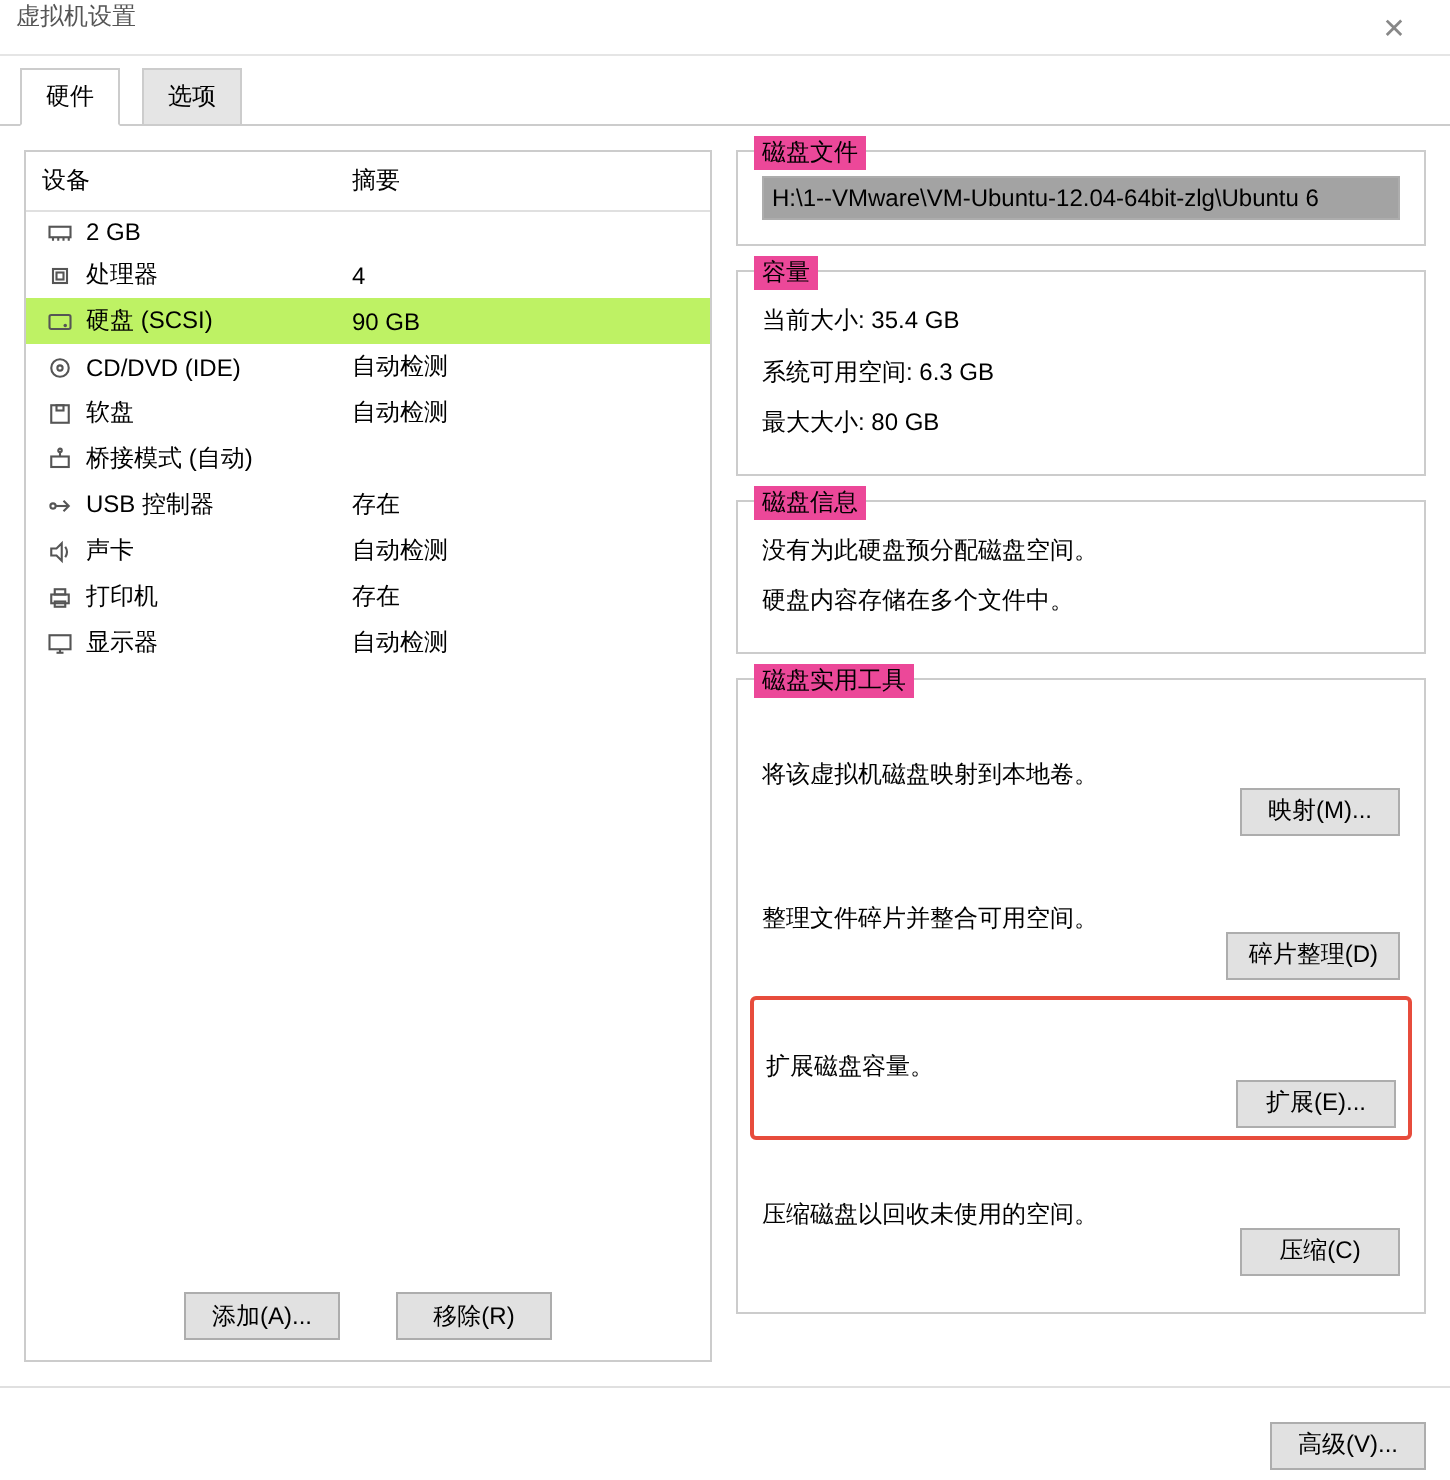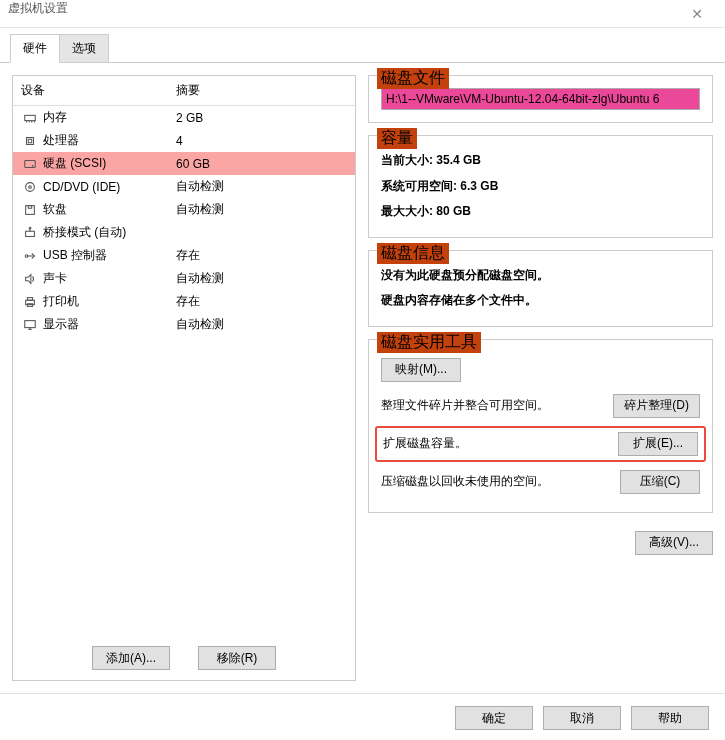--- a/index.html
+++ b/index.html
@@ -28,21 +28,21 @@
   align-items: center;
   justify-content: center;
   color: #888;
   font-size: 14px;
   cursor: pointer;
 }
 .tabs {
   display: flex;
   padding: 6px 10px 0 10px;
   border-bottom: 1px solid #ccc;
-  gap: 0;
+  gap: 12px;
 }
 .tab {
   padding: 5px 12px;
   border: 1px solid #ccc;
   border-bottom: none;
   background: #e5e5e5;
   cursor: pointer;
   margin-right: -1px;
   position: relative;
 }
@@ -75,21 +75,21 @@
   flex: 1;
   overflow: auto;
 }
 .device-row {
   display: flex;
   align-items: center;
   padding: 3px 8px;
   cursor: pointer;
 }
 .device-row.selected {
-  background: #fca5a5;
+  background: #bef264;
 }
 .device-icon {
   width: 18px;
   display: inline-flex;
   justify-content: center;
   margin-right: 4px;
   color: #555;
 }
 .device-name { width: 133px; }
 .device-summary { flex: 1; }
@@ -102,53 +102,53 @@
 }
 .btn {
   min-width: 78px;
   height: 24px;
   border: 1px solid #adadad;
   background: #e1e1e1;
   cursor: pointer;
   padding: 0 10px;
   font-family: inherit;
   font-size: 12px;
+  margin-top: 36px;
 }
 .right-panel {
   flex: 1;
   display: flex;
   flex-direction: column;
   gap: 12px;
 }
 .groupbox {
   border: 1px solid #ccc;
   padding: 12px 12px 12px 12px;
   position: relative;
 }
 .groupbox .legend {
   position: absolute;
   top: -8px;
   left: 8px;
-  background: #c2410c;
+  background: #ec4899;
   padding: 0 4px;
-  font-size: 16px;
+  font-size: 12px;
 }
 .path-input {
   width: 100%;
   height: 22px;
   border: 1px solid #adadad;
   padding: 0 4px;
   font-family: inherit;
   font-size: 12px;
-  background: #ec4899;
+  background: #a3a3a3;
 }
 .info-line {
   padding: 2px 0;
   line-height: 1.8;
-  font-weight: bold;
 }
 .tool-row {
   display: flex;
   align-items: center;
   justify-content: space-between;
   gap: 8px;
   padding: 6px 0;
 }
 .tool-row .desc { flex: 1; }
 .tool-row .btn { min-width: 80px; }
@@ -197,42 +197,41 @@
         <div class="device-row">
           <span class="device-icon">
             <svg viewBox="0 0 16 16">
               <rect x="2" y="5" width="12" height="6" stroke="#555" stroke-width="1.2" fill="none"></rect>
               <line x1="4" y1="11" x2="4" y2="13" stroke="#555" stroke-width="1.2" fill="none"></line>
               <line x1="7" y1="11" x2="7" y2="13" stroke="#555" stroke-width="1.2" fill="none"></line>
               <line x1="10" y1="11" x2="10" y2="13" stroke="#555" stroke-width="1.2" fill="none"></line>
               <line x1="13" y1="11" x2="13" y2="13" stroke="#555" stroke-width="1.2" fill="none"></line>
             </svg>
           </span>
-          <span class="device-name">内存</span>
           <span class="device-summary">2 GB</span>
         </div>
         <div class="device-row">
           <span class="device-icon">
             <svg viewBox="0 0 16 16">
               <rect x="4" y="4" width="8" height="8" stroke="#555" stroke-width="1.2" fill="none"></rect>
               <rect x="6" y="6" width="4" height="4" stroke="#555" stroke-width="1.2" fill="none"></rect>
             </svg>
           </span>
           <span class="device-name">处理器</span>
           <span class="device-summary">4</span>
         </div>
         <div class="device-row selected">
           <span class="device-icon">
             <svg viewBox="0 0 16 16">
               <rect x="2" y="4" width="12" height="8" rx="1" stroke="#555" stroke-width="1.2" fill="none"></rect>
               <circle cx="11" cy="10" r="1" fill="#555"></circle>
             </svg>
           </span>
           <span class="device-name">硬盘 (SCSI)</span>
-          <span class="device-summary">60 GB</span>
+          <span class="device-summary">90 GB</span>
         </div>
         <div class="device-row">
           <span class="device-icon">
             <svg viewBox="0 0 16 16">
               <circle cx="8" cy="8" r="5" stroke="#555" stroke-width="1.2" fill="none"></circle>
               <circle cx="8" cy="8" r="1.5" stroke="#555" stroke-width="1.2" fill="none"></circle>
             </svg>
           </span>
           <span class="device-name">CD/DVD (IDE)</span>
           <span class="device-summary">自动检测</span>
@@ -322,20 +321,21 @@
 
     <div class="groupbox">
       <span class="legend">磁盘信息</span>
       <div class="info-line">没有为此硬盘预分配磁盘空间。</div>
       <div class="info-line">硬盘内容存储在多个文件中。</div>
     </div>
 
     <div class="groupbox">
       <span class="legend">磁盘实用工具</span>
       <div class="tool-row">
+        <span class="desc">将该虚拟机磁盘映射到本地卷。</span>
         <button class="btn">映射(M)...</button>
       </div>
       <div class="tool-row">
         <span class="desc">整理文件碎片并整合可用空间。</span>
         <button class="btn">碎片整理(D)</button>
       </div>
       <div class="tool-row highlight-row">
         <span class="desc">扩展磁盘容量。</span>
         <button class="btn">扩展(E)...</button>
       </div>

